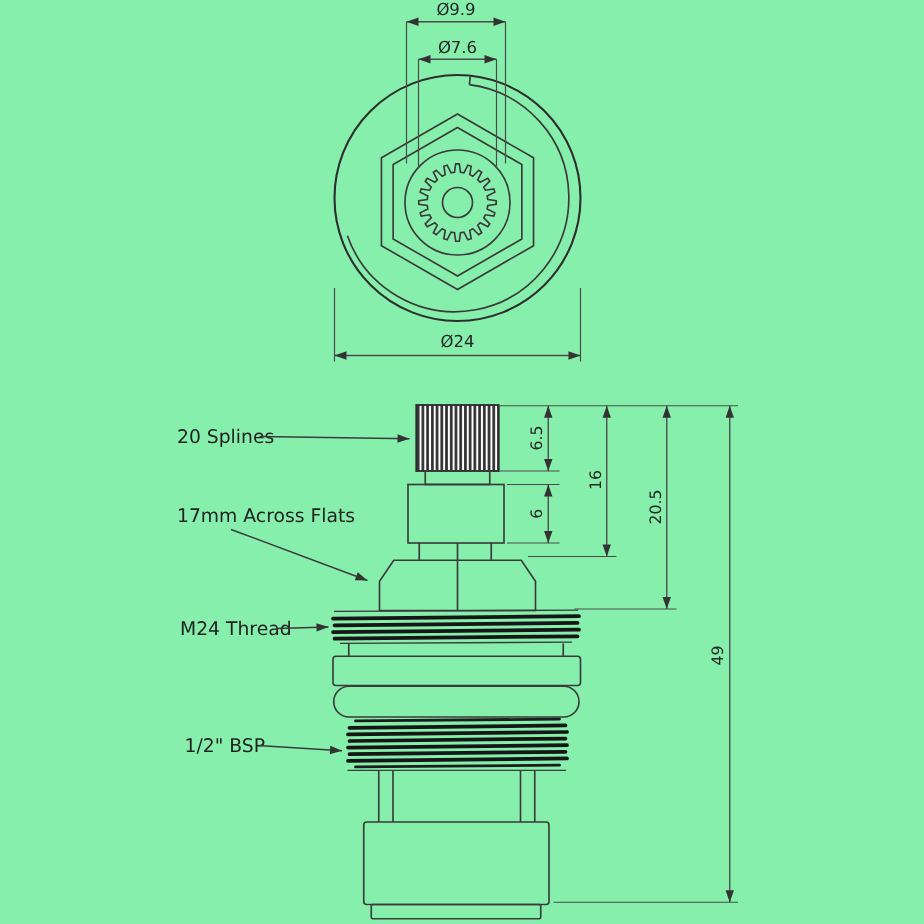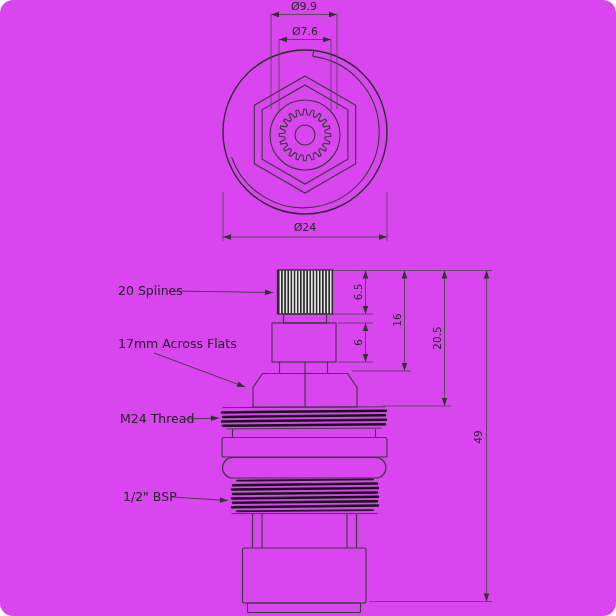--- a/index.html
+++ b/index.html
@@ -1,17 +1,17 @@
 <!DOCTYPE html>
 <html><head>
 <meta charset="utf-8">
 <style>
   html,body{margin:0;padding:0;background:#ffffff;}
-  .page{width:616px;height:616px;background:#d946ef;position:relative;overflow:hidden;
-        font-family:"DejaVu Sans","Liberation Sans",sans-serif;border-radius:13px;}
+  .page{width:616px;height:616px;background:#86efac;position:relative;overflow:hidden;
+        font-family:"DejaVu Sans","Liberation Sans",sans-serif;}
   svg{display:block}
   .outline{fill:none;stroke:#3a3a3a;stroke-width:1.1;}
   .outline-thick{fill:none;stroke:#2e2e2e;stroke-width:1.4;}
   .dimline{fill:none;stroke:#4a4a4a;stroke-width:0.9;}
   .extline{fill:none;stroke:#4a4a4a;stroke-width:0.8;}
   .leader{fill:none;stroke:#3a3a3a;stroke-width:0.9;}
   .thread-thick{stroke:#161616;stroke-width:2.5;stroke-linecap:round;}
   .thread-med{stroke:#1c1c1c;stroke-width:1.9;stroke-linecap:round;}
   .thread-thin{stroke:#3a3a3a;stroke-width:0.9;stroke-linecap:round;}
   .lbl{fill:#222222;font-size:12.5px;}

